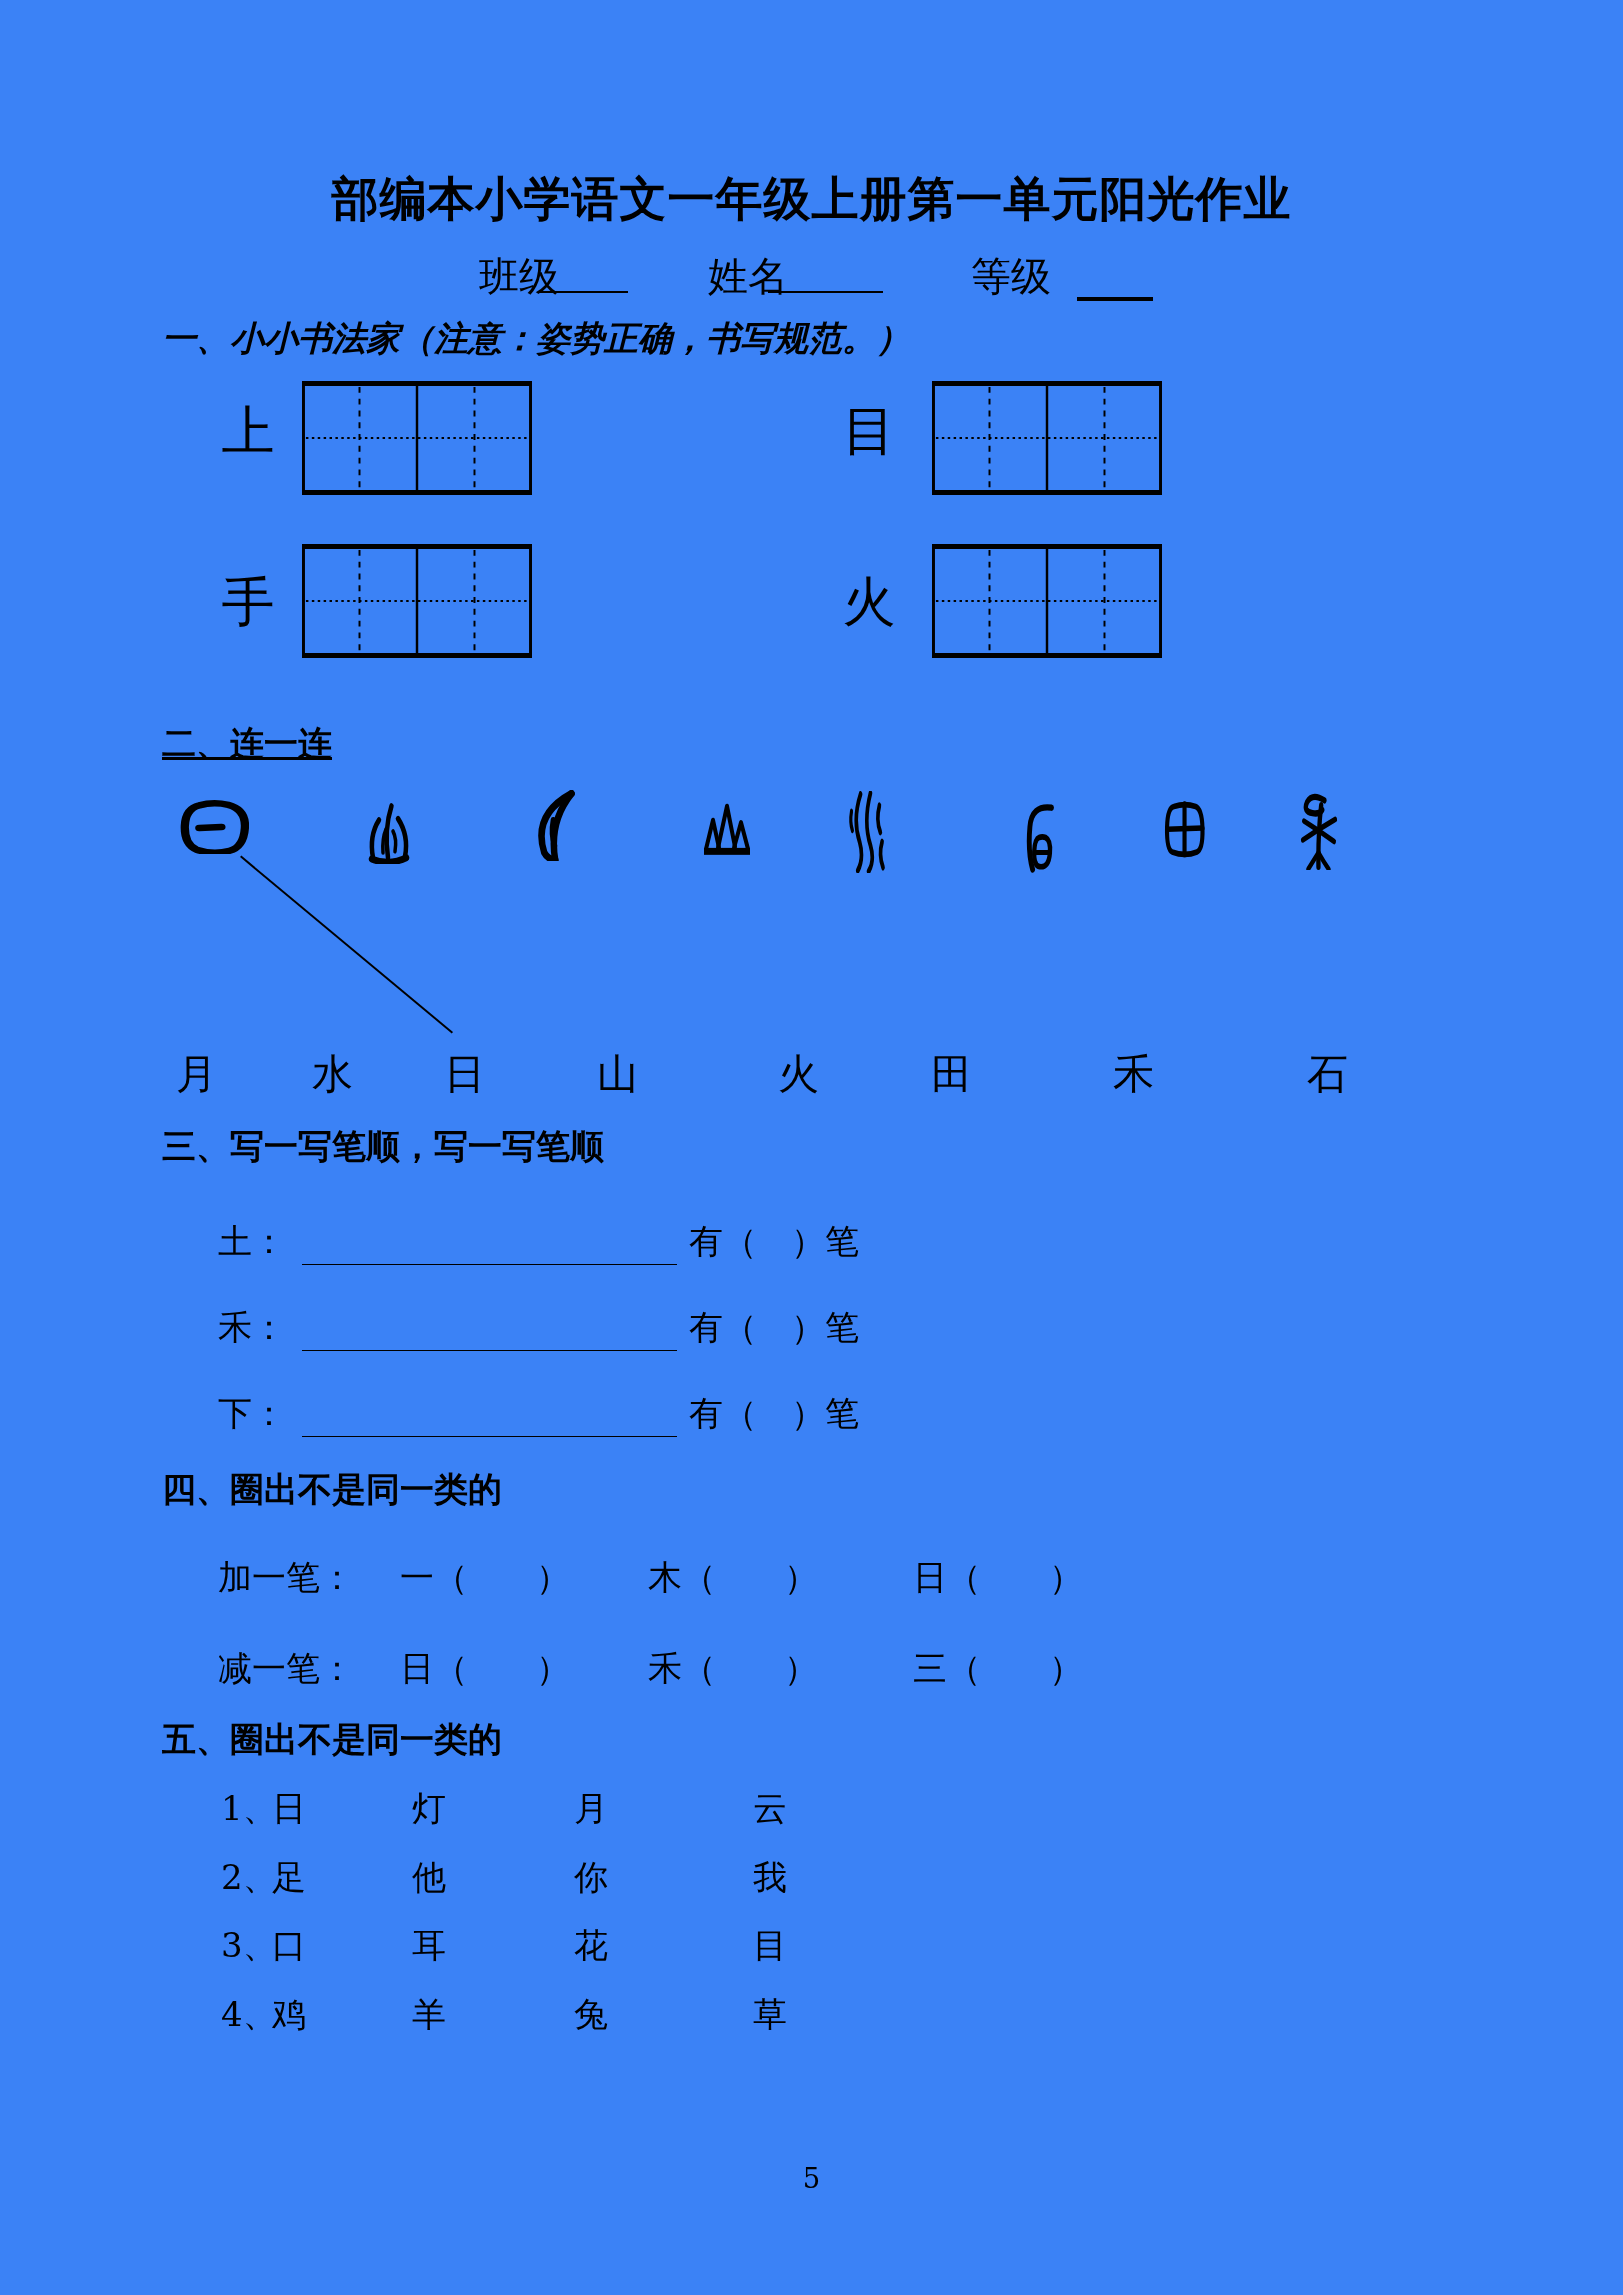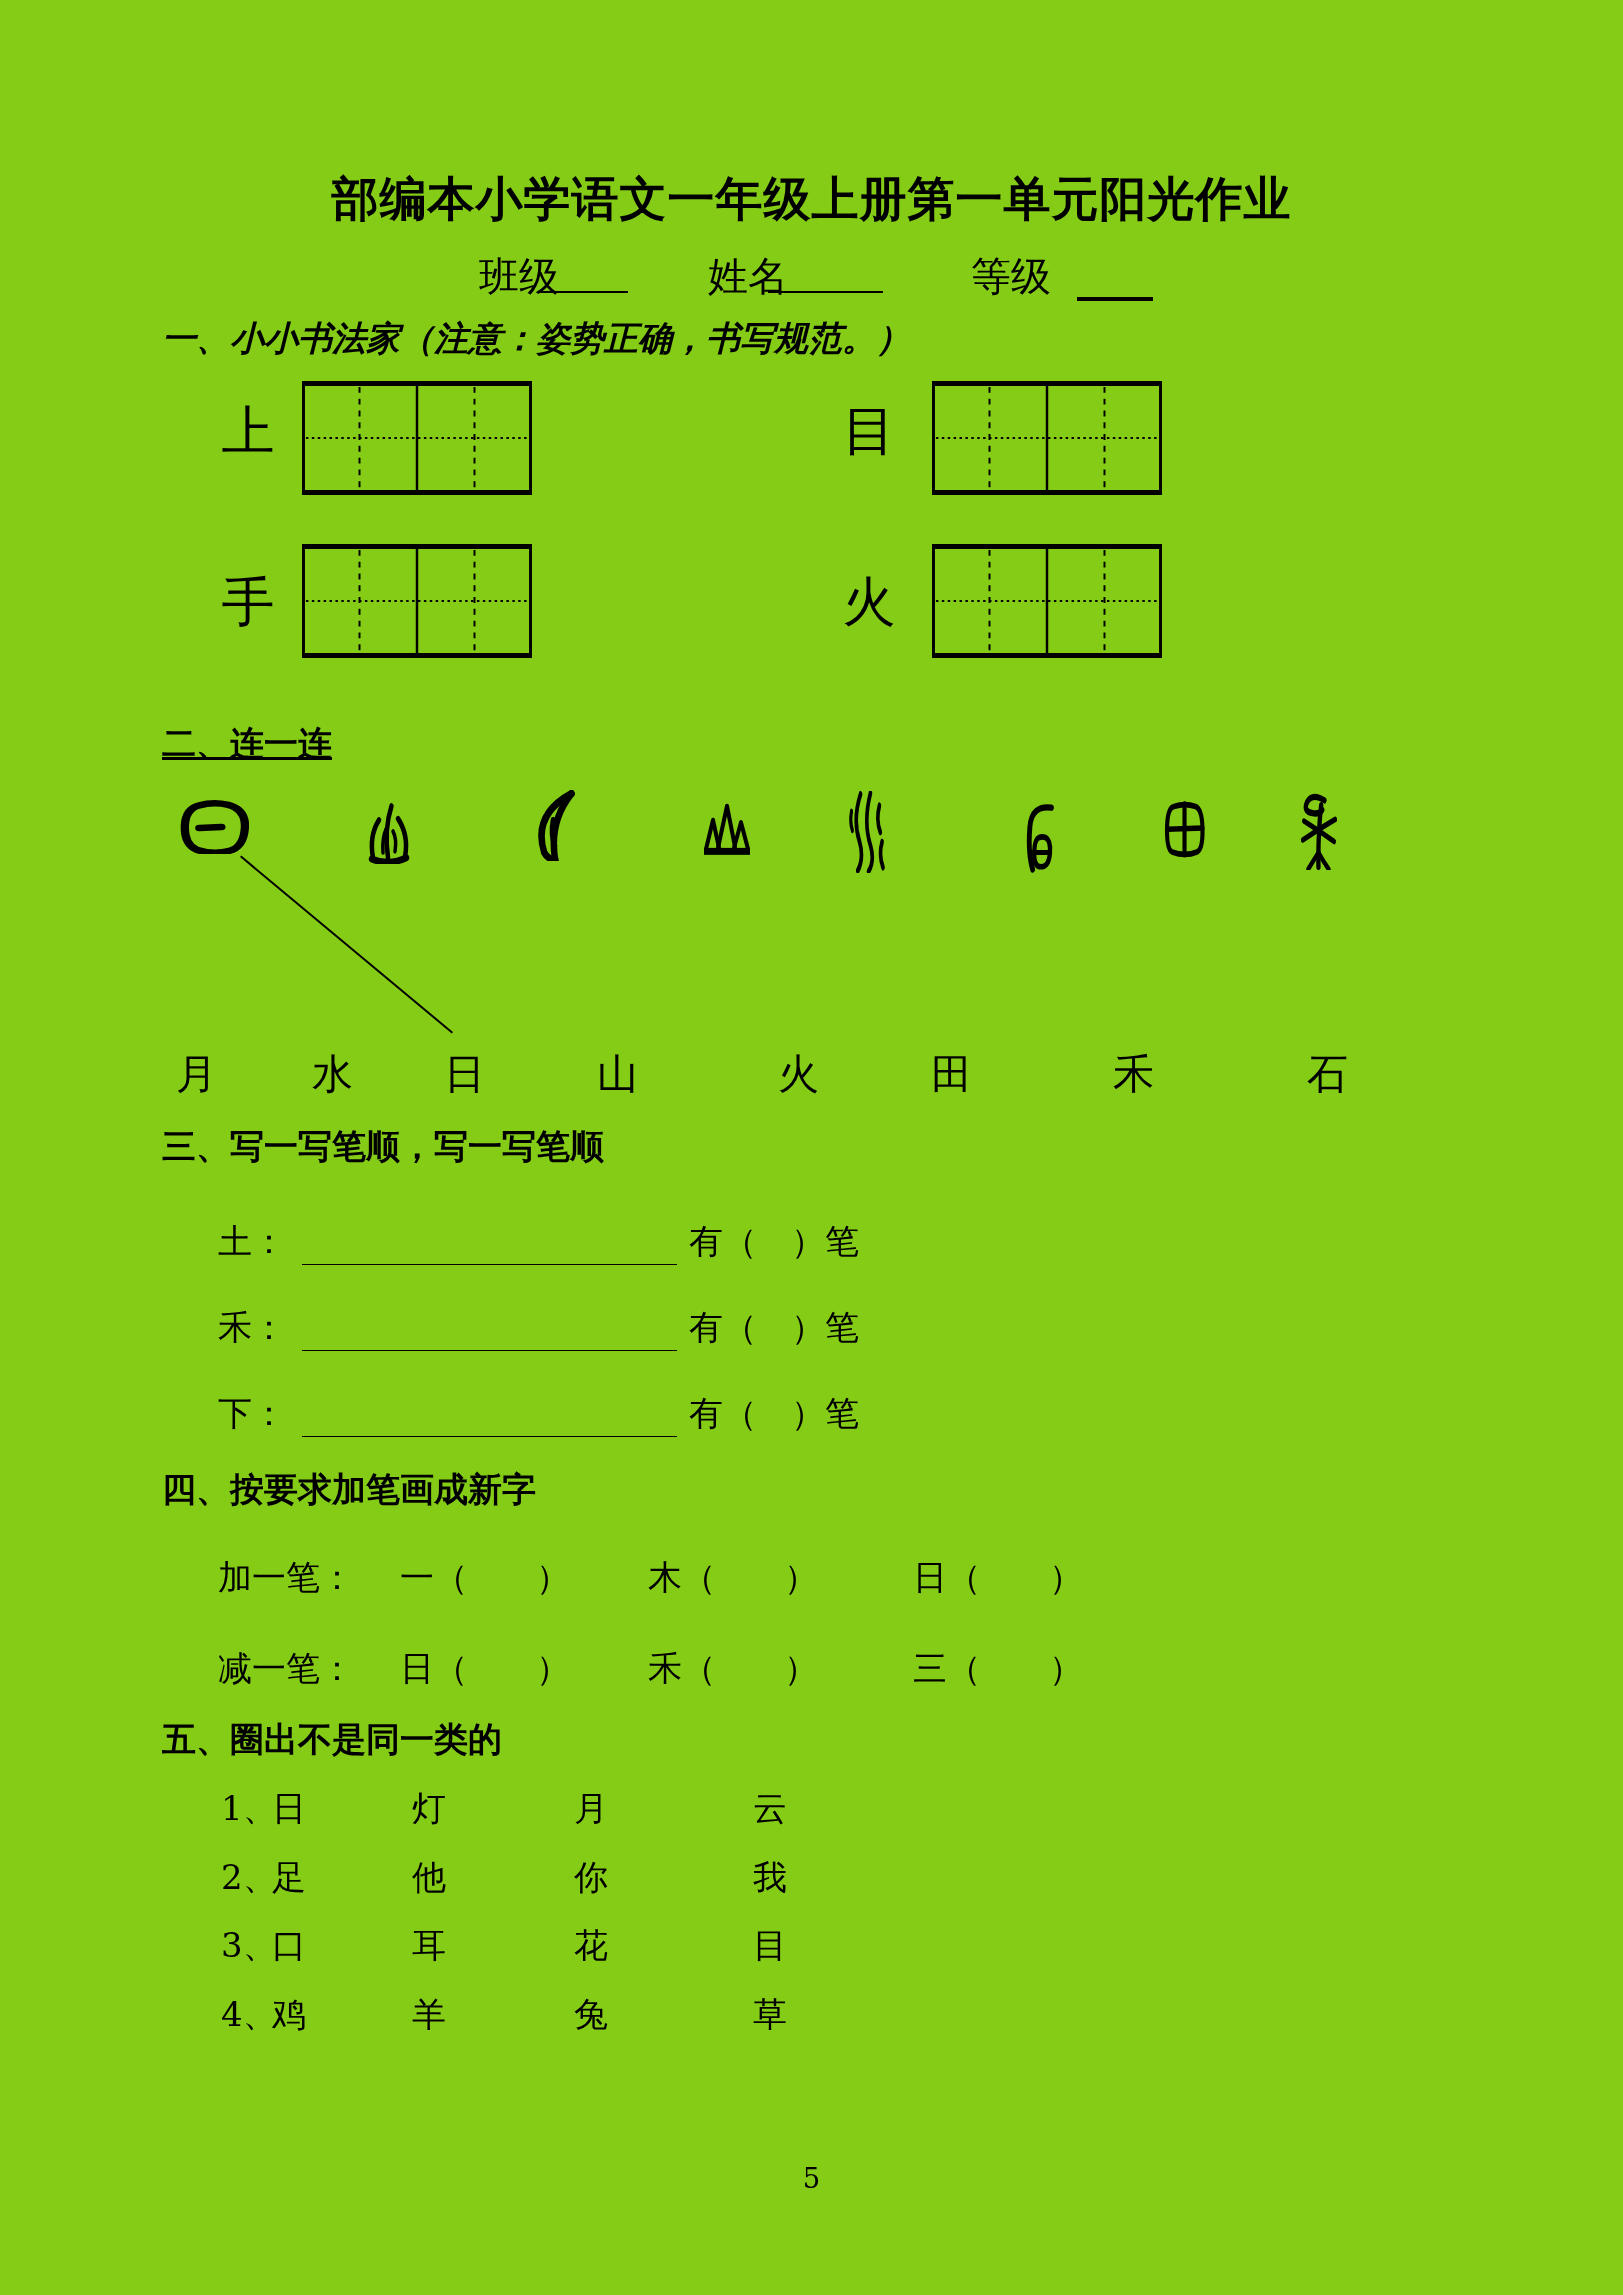--- a/index.html
+++ b/index.html
@@ -1,16 +1,16 @@
 <!DOCTYPE html>
 <html style="font-size:7.9px"><head>
 <meta charset="utf-8">
 <style>
   html,body{margin:0;padding:0;background:#ffffff;}
-  .page{position:relative;width:1623px;height:2295px;background:#84cc16;color:#000;
+  .page{position:relative;width:1623px;height:2295px;background:#3b82f6;color:#000;
         font-family:"DejaVu Serif","Liberation Serif",serif;overflow:hidden;}
   .abs{position:absolute;}
   .hei{font-family:"DejaVu Sans","Liberation Sans",sans-serif;font-weight:bold;}
   .title{top:168px;left:0;width:100%;text-align:center;font-size:47px;letter-spacing:1px;}
   .info-label{top:256px;font-size:40px;line-height:1;}
   .blank{border-bottom:2px solid #000;}
   .heading{left:162px;font-size:34px;line-height:1;white-space:nowrap;}
   .practice-char{font-size:53px;line-height:1;width:74px;text-align:center;}
   .match-char{font-size:41px;line-height:1;width:47px;text-align:center;}
   .body-row{font-size:34px;line-height:1;white-space:nowrap;}
@@ -167,21 +167,21 @@
   <span class="abs body-row" style="left:689px;top:1224px;">有（　）笔</span>
 
   <span class="abs body-row" style="left:218px;top:1310px;">禾：</span>
   <span class="abs" style="left:302px;top:1310px;width:375px;height:40px;border-bottom:1.5px solid #000;"></span>
   <span class="abs body-row" style="left:689px;top:1310px;">有（　）笔</span>
 
   <span class="abs body-row" style="left:218px;top:1396px;">下：</span>
   <span class="abs" style="left:302px;top:1396px;width:375px;height:40px;border-bottom:1.5px solid #000;"></span>
   <span class="abs body-row" style="left:689px;top:1396px;">有（　）笔</span>
 
-  <div class="abs hei heading" style="top:1472px;">四、按要求加笔画成新字</div>
+  <div class="abs hei heading" style="top:1472px;">四、圈出不是同一类的</div>
 
   <span class="abs body-row" style="left:218px;top:1560px;">加一笔：</span>
   <span class="abs body-row" style="left:400px;top:1560px;">一（　　）</span>
   <span class="abs body-row" style="left:648px;top:1560px;">木（　　）</span>
   <span class="abs body-row" style="left:913px;top:1560px;">日（　　）</span>
 
   <span class="abs body-row" style="left:218px;top:1651px;">减一笔：</span>
   <span class="abs body-row" style="left:400px;top:1651px;">日（　　）</span>
   <span class="abs body-row" style="left:648px;top:1651px;">禾（　　）</span>
   <span class="abs body-row" style="left:913px;top:1651px;">三（　　）</span>

